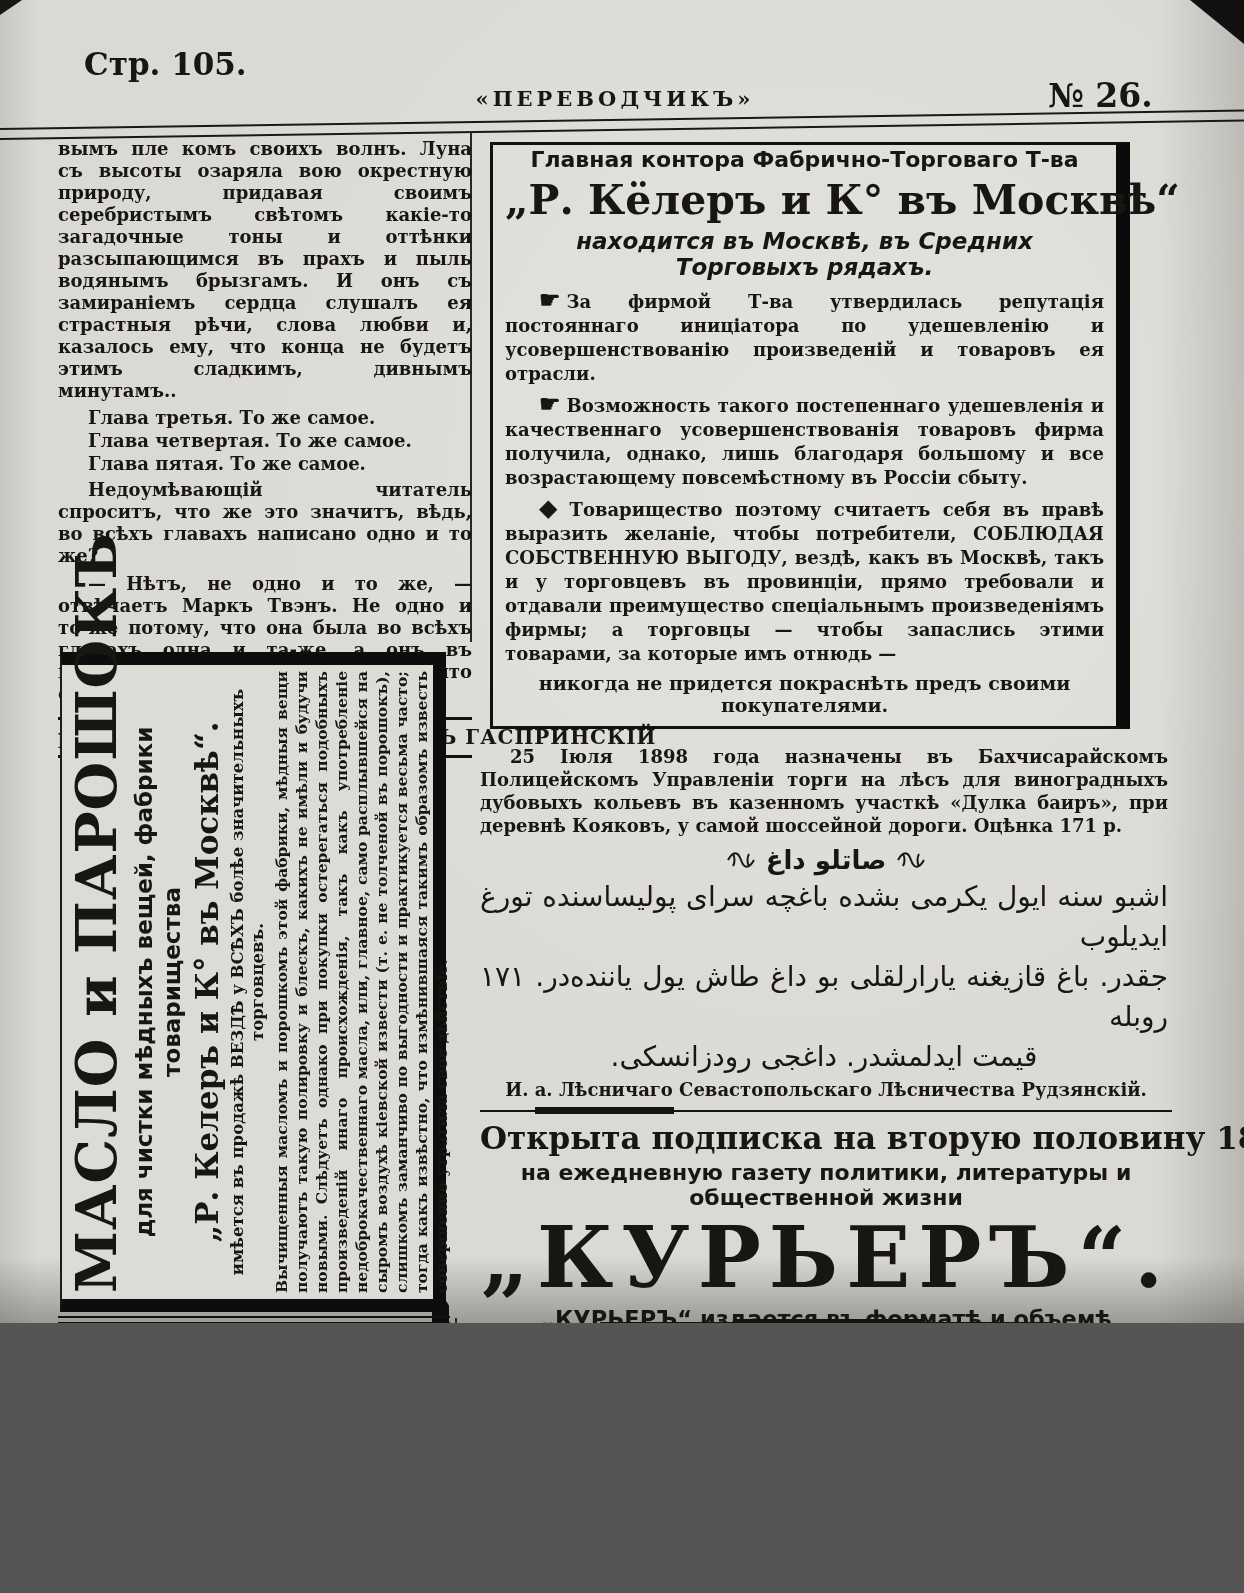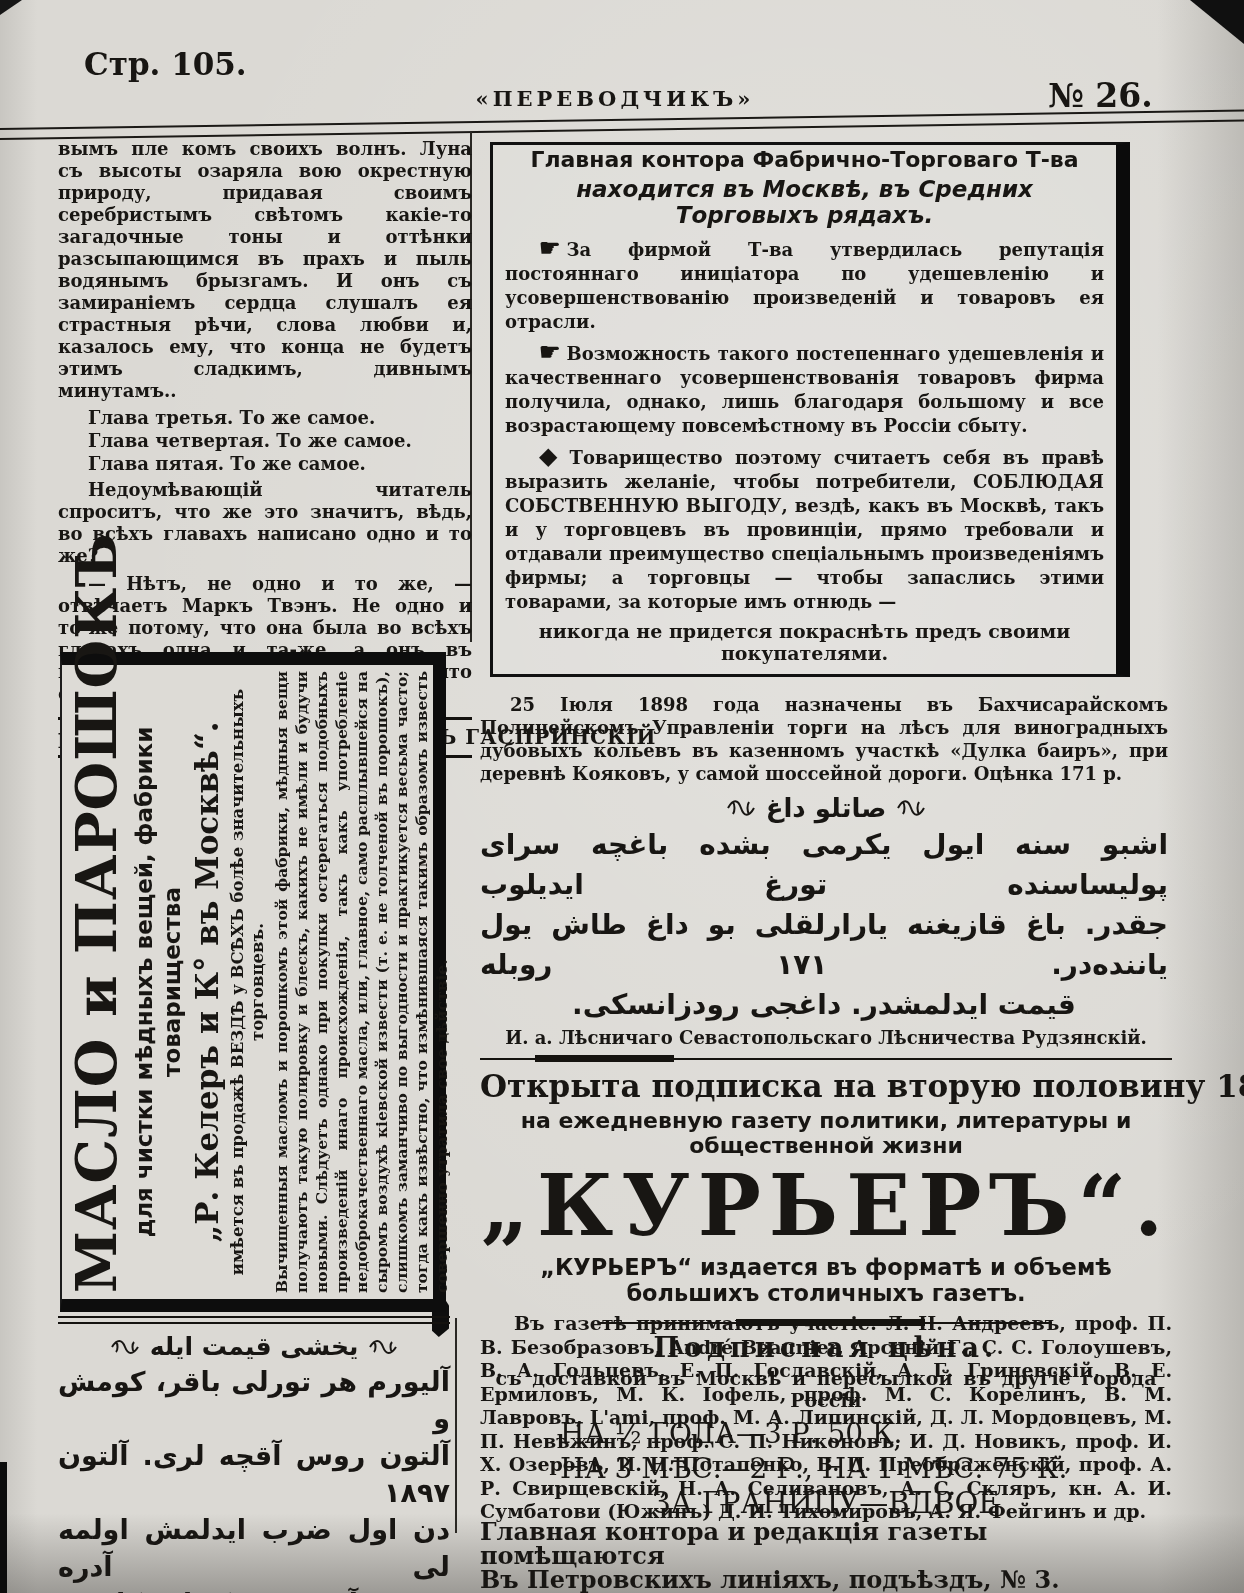--- a/index.html
+++ b/index.html
@@ -1,17 +1,17 @@
 <!DOCTYPE html>
 <html><head>
 <meta charset="utf-8">
 <style>
   html,body{margin:0;padding:0;background:#555;}
   #page{
-    position:relative;width:1244px;height:1593px;overflow:hidden;
+    position:relative;width:1244px;height:1323px;overflow:hidden;
     background:
       radial-gradient(ellipse at 65% 35%, rgba(255,255,255,.22), rgba(255,255,255,0) 60%),
       linear-gradient(180deg, rgba(0,0,0,0) 95%, rgba(80,78,74,.45) 100%),
       linear-gradient(90deg, #c8c6c1 0%, #dbd9d4 3%, #dbd9d4 93%, #bab8b3 100%),
       #d8d6d1;
     color:#181613;
     font-family:"DejaVu Serif", serif;
   }
   
   #hdr-page-label{position:absolute;left:84px;top:46px;font-size:31px;font-weight:bold;}
@@ -47,21 +47,21 @@
   #oil-sub{font-family:"DejaVu Sans","Liberation Sans",sans-serif;font-size:23px;font-weight:bold;text-align:center;line-height:28px;margin:0;}
   #oil-brand{font-size:31px;font-weight:bold;text-align:center;line-height:38px;margin:2px 0;white-space:nowrap;}
   #oil-avail{font-size:16.5px;font-weight:bold;text-align:center;line-height:20px;margin:2px 0 4px;}
   #oil-body{font-size:15.5px;font-weight:bold;line-height:20px;text-align:justify;margin:0;}
   
   #kibler{position:absolute;left:58px;top:1316px;width:392px;}
   #kibler .dbl-rule{height:2px;background:#14120f;margin-bottom:4px;}
   #kibler .dbl-rule+.dbl-rule{margin-bottom:8px;}
   .ar{direction:rtl;font-family:"DejaVu Sans","Liberation Sans",sans-serif;}
   #kibler-ar-header{display:flex;align-items:center;justify-content:center;gap:10px;font-size:25px;font-weight:bold;margin:2px 0 2px;}
-  .ar-line{font-size:27px;font-weight:bold;line-height:37px;text-align:justify;text-align-last:justify;}
+  .ar-line{font-size:27px;font-weight:normal;line-height:37px;text-align:justify;text-align-last:justify;}
   .ar-line.center{text-align:center;text-align-last:center;}
   
   #right-top{position:absolute;left:480px;top:142px;width:692px;}
   #keller-box{width:640px;margin-left:10px;border:3px solid #111;border-right:14px solid #0b0b0b;
     box-sizing:border-box;padding:0 12px 10px;background:rgba(255,255,255,.06);}
   #kb-line1{font-family:"DejaVu Sans","Liberation Sans",sans-serif;font-size:22px;font-weight:bold;text-align:center;margin:2px 0 4px;}
   #kb-brand{font-size:41px;font-weight:bold;text-align:center;margin:0 0 4px;white-space:nowrap;}
   #kb-line3{font-family:"DejaVu Sans","Liberation Sans",sans-serif;font-size:23px;font-weight:bold;text-align:center;margin:0 0 8px;font-style:italic;}
   .kb-p{font-size:18px;line-height:24px;font-weight:bold;text-align:justify;margin:0 0 6px;text-indent:34px;}
   .kb-marker{font-size:24px;letter-spacing:6px;}
@@ -145,20 +145,21 @@
     <div class="ar ar-line">آلتون روس آقچه لرى. آلتون ١٨٩٧</div>
     <div class="ar ar-line">دن اول ضرب ايدلمش اولمه لى آدره</div>
     <div class="ar ar-line center">سمز: آقمسجد، كيبلر دكانى.</div>
 
   </div>
 
   <div id="right-top">
 
     <div id="keller-box">
       <div id="kb-line1">Главная контора Фабрично-Торговаго Т-ва</div>
+      <div id="kb-brand">„Р. Кёлеръ и К° въ Москвѣ“</div>
       <div id="kb-line3">находится въ Москвѣ, въ Средних Торговыхъ рядахъ.</div>
       <p class="kb-p"><span class="kb-marker">☛</span><span>За фирмой Т-ва утвердилась репутація постояннаго иниціатора по удешевленію и усовершенствованію произведеній и товаровъ ея отрасли.</span></p>
       <p class="kb-p"><span class="kb-marker">☛</span><span>Возможность такого постепеннаго удешевленія и качественнаго усовершенствованія товаровъ фирма получила, однако, лишь благодаря большому и все возрастающему повсемѣстному въ Россіи сбыту.</span></p>
       <p class="kb-p"><span class="kb-marker">◆</span><span>Товарищество поэтому считаетъ себя въ правѣ выразить желаніе, чтобы потребители, СОБЛЮДАЯ СОБСТВЕННУЮ ВЫГОДУ, вездѣ, какъ въ Москвѣ, такъ и у торговцевъ въ провинціи, прямо требовали и отдавали преимущество спеціальнымъ произведеніямъ фирмы; а торговцы — чтобы запаслись этими товарами, за которые имъ отнюдь —</span></p>
       <div id="kb-closing">никогда не придется покраснѣть предъ своими покупателями.</div>
     </div>
 
     <p id="auction">25 Іюля 1898 года назначены въ Бахчисарайскомъ Полицейскомъ Управленіи торги на лѣсъ для виноградныхъ дубовыхъ кольевъ въ казенномъ участкѣ «Дулка баиръ», при деревнѣ Кояковъ, у самой шоссейной дороги. Оцѣнка 171 р.</p>
 
     <div id="satlu-header" class="ar">

